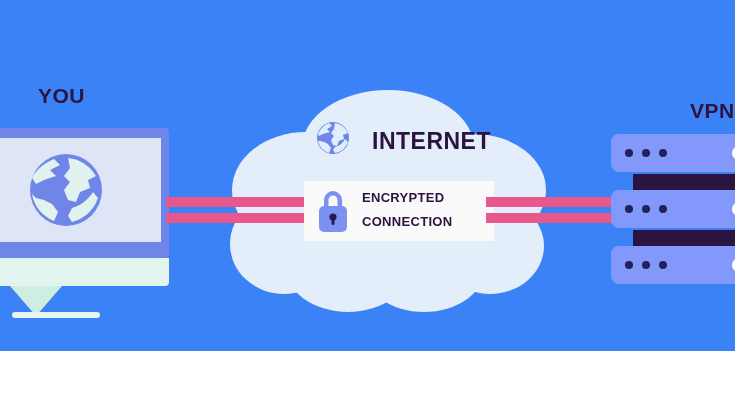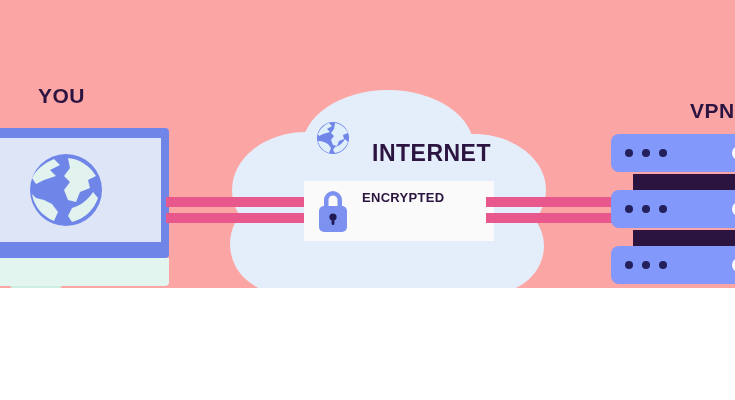--- a/index.html
+++ b/index.html
@@ -3,23 +3,23 @@
 <meta charset="utf-8">
 <style>
   html, body {
     margin: 0;
     padding: 0;
     background: #ffffff;
   }
   #stage {
     position: relative;
     width: 735px;
-    height: 288px;
+    height: 351px;
     overflow: hidden;
-    background: #fca5a5;
+    background: #3b82f6;
     font-family: "Liberation Sans", sans-serif;
   }
 
   
   .hdr-label {
     position: absolute;
     font-weight: bold;
     color: #2b1440;
     letter-spacing: 0.5px;
     white-space: nowrap;
@@ -101,21 +101,21 @@
     top: 86px;
     width: 320px;
     height: 230px;
   }
   #cloud svg { display: block; }
 
   
   #internet-globe { left: 316px; top: 121px; width: 34px; height: 34px; }
   #internet-label {
     position: absolute;
-    left: 372px; top: 140px;
+    left: 372px; top: 128px;
     font-size: 23px;
     font-weight: bold;
     color: #2b1440;
     letter-spacing: 0.5px;
     font-family: "Liberation Sans", sans-serif;
   }
 
   
   #encrypted-box {
     position: absolute;
@@ -255,20 +255,21 @@
 
   <svg id="lock-icon" width="34" height="46" viewBox="0 0 34 46">
     <path d="M8,20 L8,13 a9,9 0 0 1 18,0 L26,20 L21.5,20 L21.5,13 a4.5,4.5 0 0 0 -9,0 L12.5,20 Z" fill="#7d92f0"></path>
     <rect x="3" y="19" width="28" height="26" rx="5" fill="#7d92f0"></rect>
     <circle cx="17" cy="30" r="3.6" fill="#221a55"></circle>
     <rect x="15.6" y="31" width="2.8" height="7" rx="1.3" fill="#221a55"></rect>
   </svg>
 
   <div id="encrypted-text">
     <span>ENCRYPTED</span>
+    <span>CONNECTION</span>
   </div>
 
   <div class="tunnel upper" id="tunnel-mid2-upper"></div>
   <div class="tunnel lower" id="tunnel-mid2-lower"></div>
 
   <div class="tunnel upper" id="tunnel-right-upper"></div>
   <div class="tunnel lower" id="tunnel-right-lower"></div>
 
   <div class="hdr-label" id="vpn-label">VPN</div>
 

